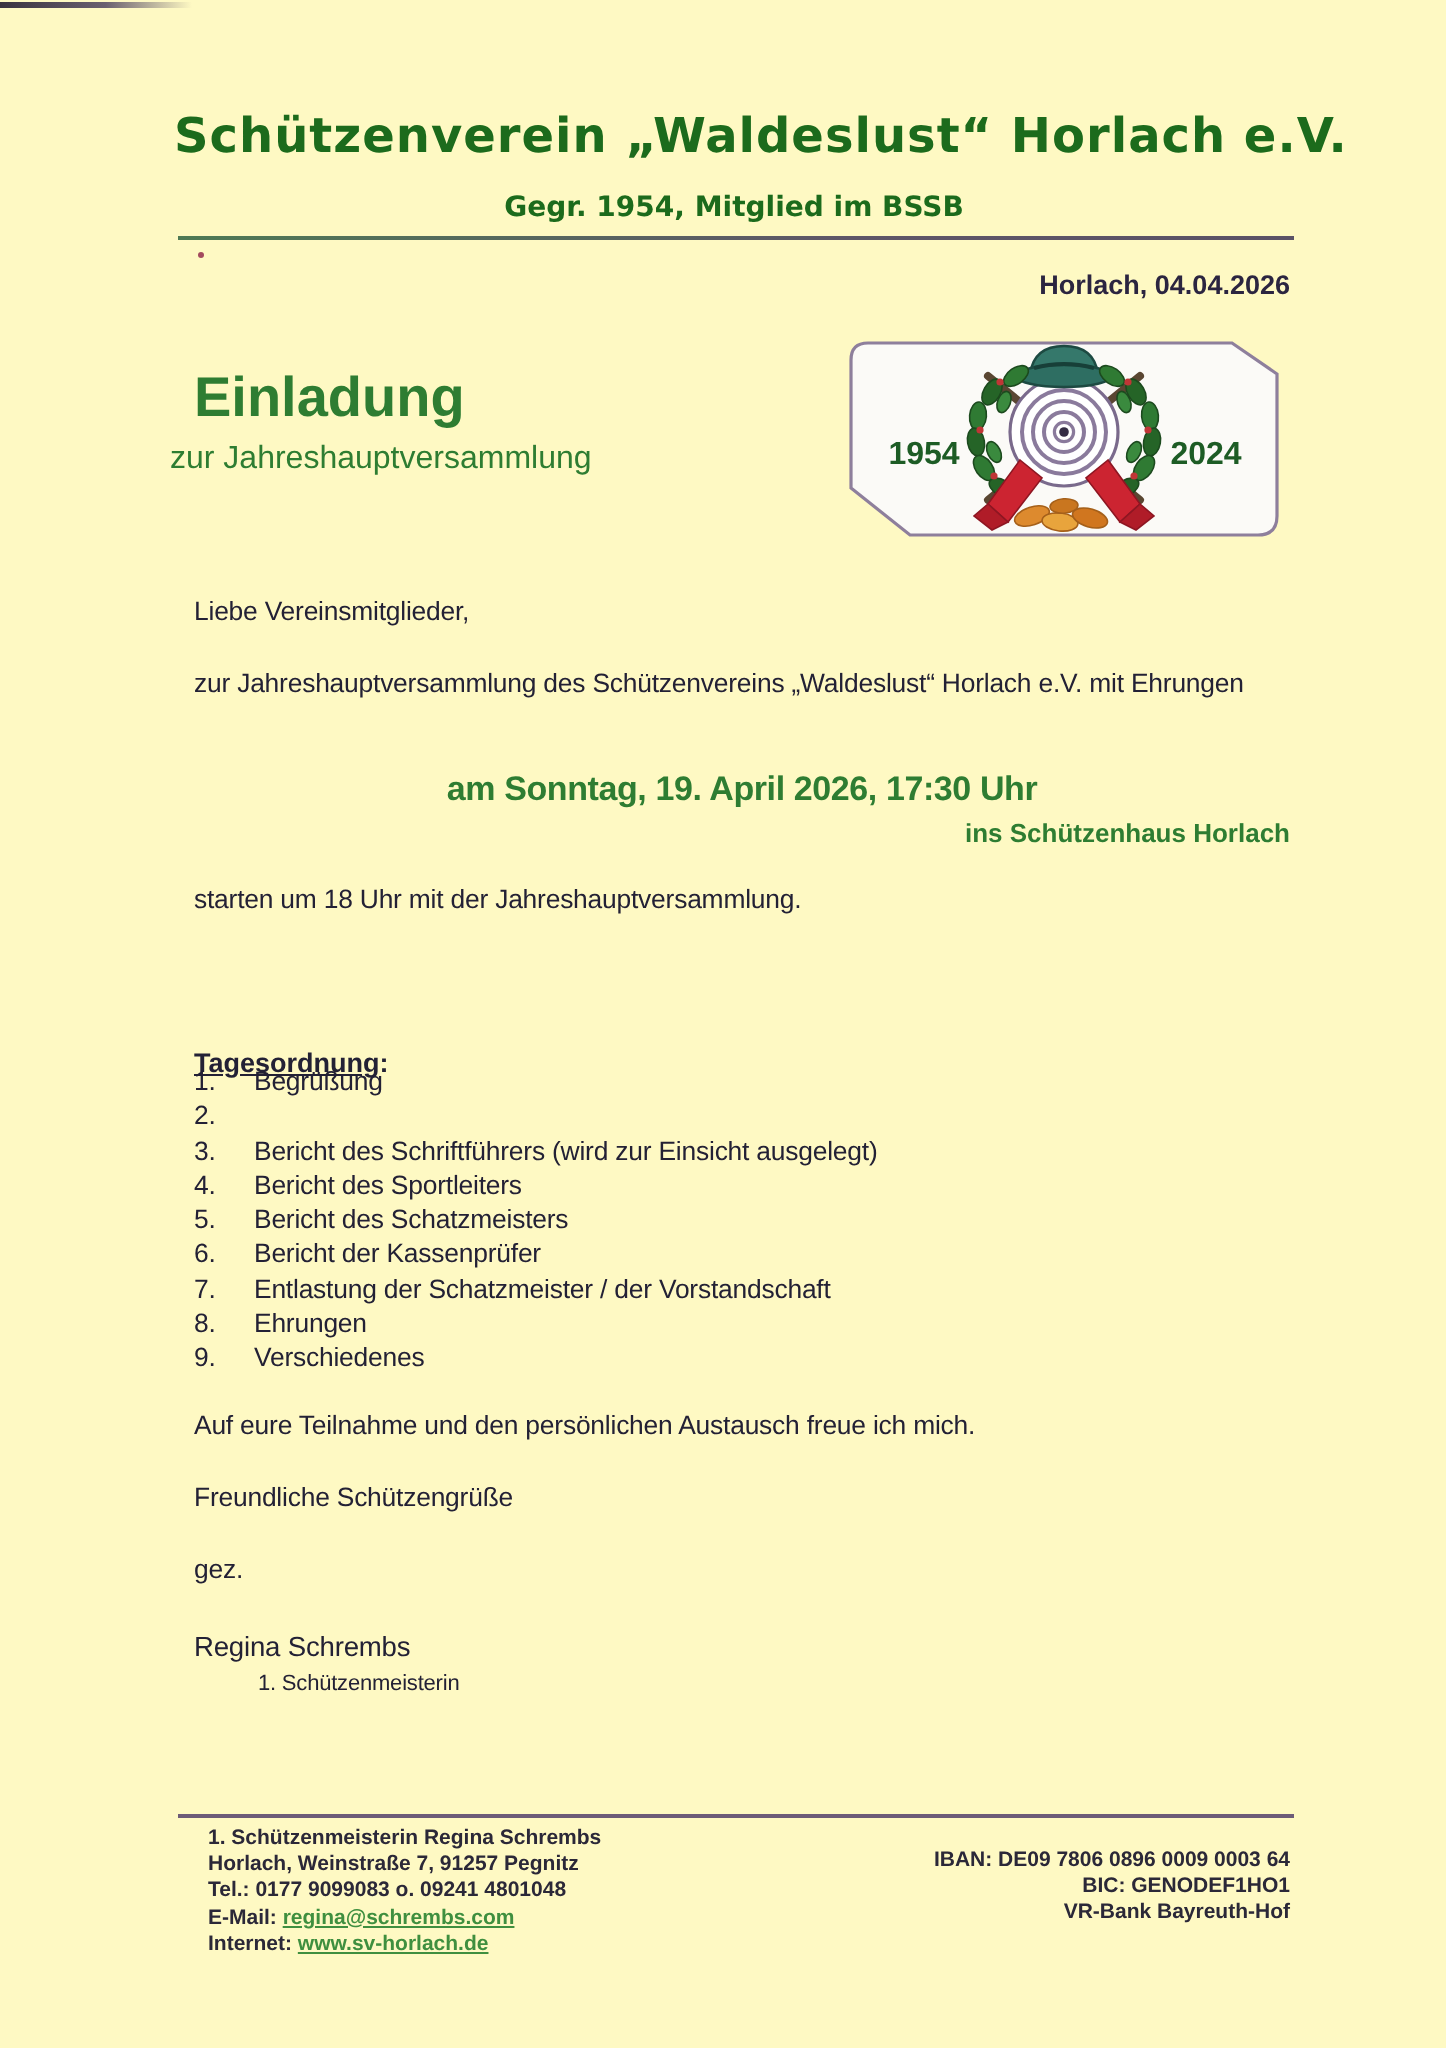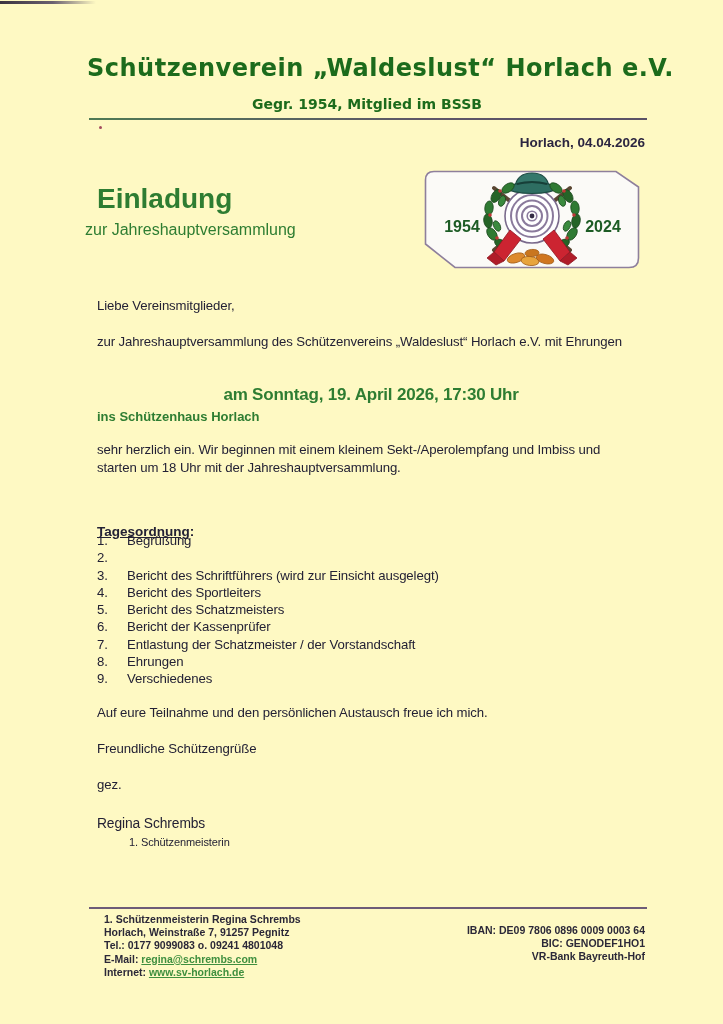--- a/index.html
+++ b/index.html
@@ -40,21 +40,21 @@
   .logo{top:170px;left:424px;width:216px;height:99px;}
   .logo svg{display:block;width:216px;height:99px;}
   .logo text{font-family:"Liberation Sans", sans-serif;font-weight:bold;}
 
   
   .bodytext{font-size:13.2px;letter-spacing:-0.1px;color:#232135;line-height:18px;}
   .salutation{top:297px;left:97px;}
   .intro{top:333px;left:97px;}
   .event1{top:385px;left:97px;width:548px;text-align:center;
     font-size:17px;font-weight:bold;color:#2e7d32;letter-spacing:-0.2px;}
-  .event2{top:409px;left:97px;width:548px;text-align:left;
+  .event2{top:409px;left:97px;width:548px;text-align:right;
     font-size:13px;font-weight:bold;color:#2e7d32;}
   .para2{top:441px;left:97px;}
   .agenda-title{top:524px;left:97px;font-size:13.5px;font-weight:bold;color:#232135;}
   .agenda-title .u{text-decoration:underline;}
   .agenda{top:533px;left:97px;}
   .agenda-row{display:flex;height:17.3px;font-size:13.2px;letter-spacing:-0.1px;color:#232135;}
   .agenda-num{width:30px;flex:0 0 30px;}
   .closing{top:704px;left:97px;}
   .regards{top:740px;left:97px;}
   .gez{top:776px;left:97px;}
@@ -163,21 +163,20 @@
   <div class="abs bodytext salutation nowrap">Liebe Vereinsmitglieder,</div>
 
   <div class="abs bodytext intro">
     <div class="nowrap">zur Jahreshauptversammlung des Schützenvereins „Waldeslust“ Horlach e.V. mit Ehrungen</div>
   </div>
 
   <div class="abs event1 nowrap">am Sonntag, 19. April 2026, 17:30 Uhr</div>
   <div class="abs event2 nowrap">ins Schützenhaus Horlach</div>
 
   <div class="abs bodytext para2">
-    <div class="nowrap">sehr herzlich ein. Wir beginnen mit einem kleinem Sekt-/Aperolempfang und Imbiss und</div>
     <div class="nowrap">starten um 18 Uhr mit der Jahreshauptversammlung.</div>
   </div>
 
   <div class="abs agenda-title nowrap"><span class="u">Tagesordnung</span><span>:</span></div>
 
   <div class="abs agenda">
     <div class="agenda-row">
         <span class="agenda-num">1.</span>
         <span class="nowrap">Begrüßung</span>
       </div>

